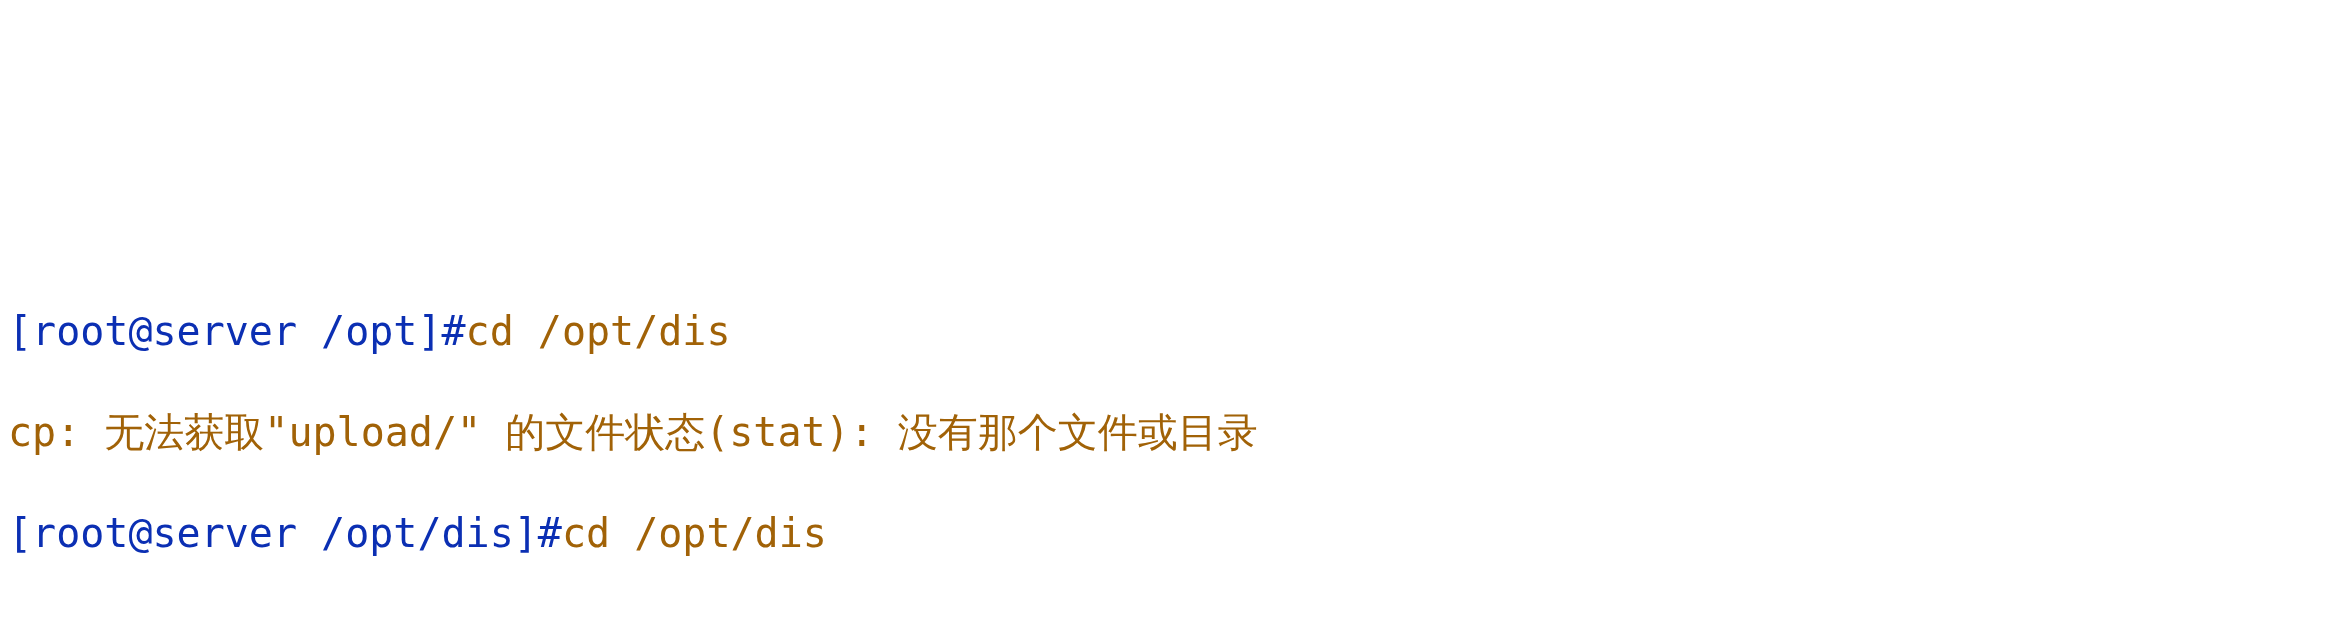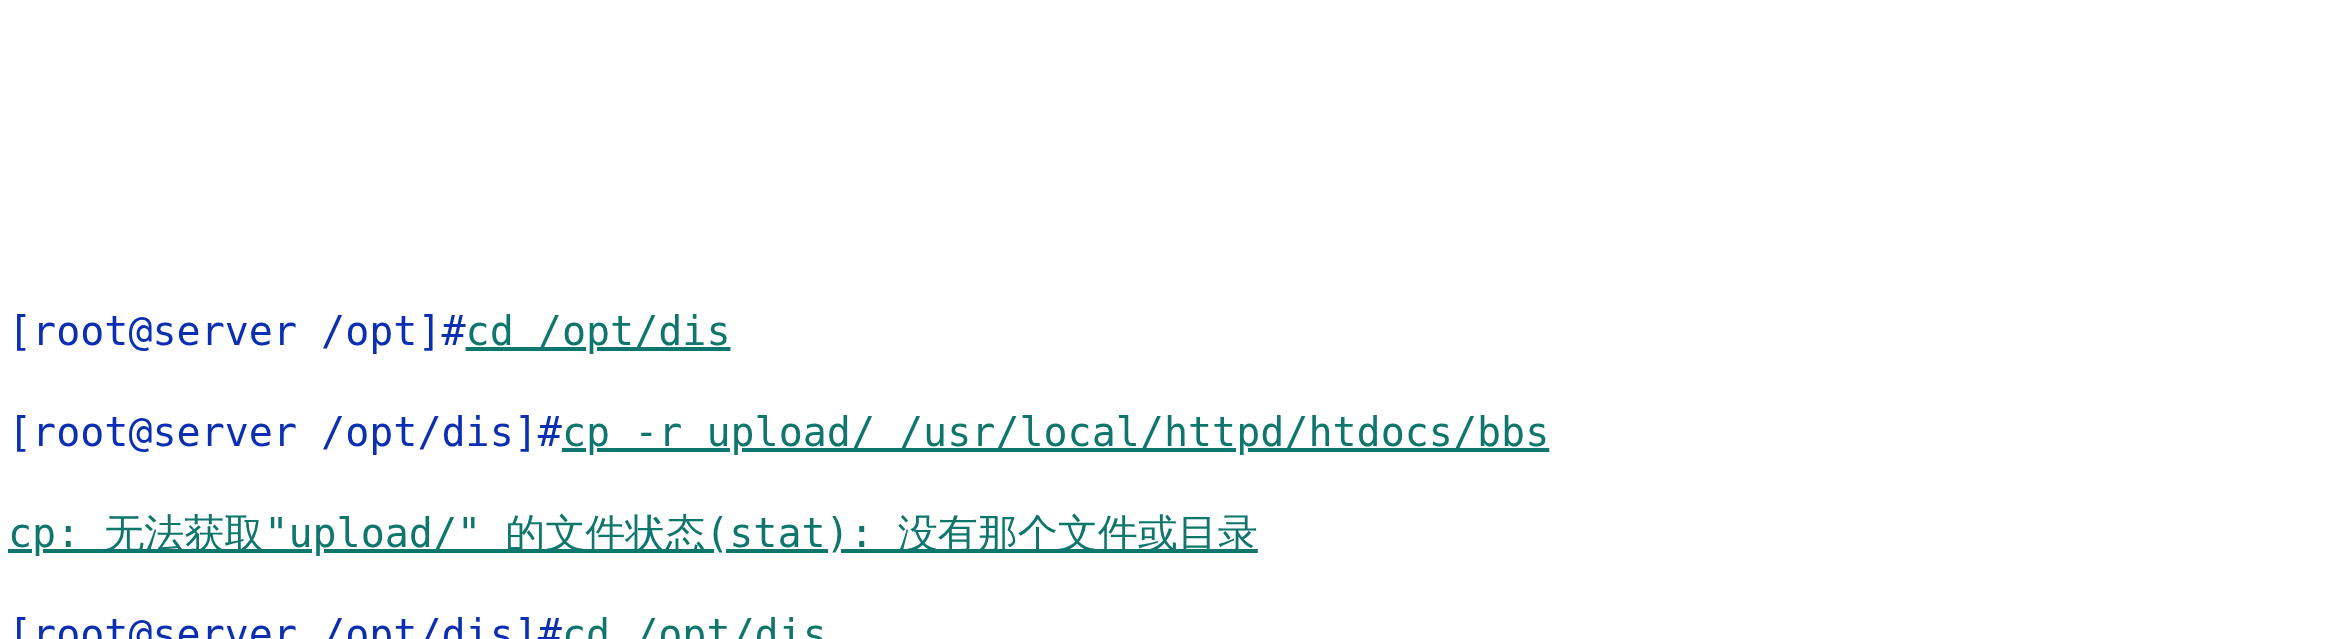--- a/index.html
+++ b/index.html
@@ -9,30 +9,29 @@
     font-family: "DejaVu Sans Mono", "Liberation Mono", "Consolas", monospace;
     font-size: 40px;
     line-height: 1.26;
     color: #000000;
     white-space: pre;
   }
   .term {
     padding: 4px 8px;
   }
   .blue  { color: #0b2fb3; font-weight: normal; }
-  .blk   { color: #0f766e; text-decoration: underline; }
+  .blk   { color: #a16207; }
 </style>
 </head>
 <body>
 
 
 
 <div class="term">
 <div><span class="blue">[root@server /opt]#</span><span class="blk">cd /opt/dis</span></div>
-<div><span class="blue">[root@server /opt/dis]#</span><span class="blk">cp -r upload/ /usr/local/httpd/htdocs/bbs</span></div>
 <div><span class="blk">cp: 无法获取"upload/" 的文件状态(stat): 没有那个文件或目录</span></div>
 <div><span class="blue">[root@server /opt/dis]#</span><span class="blk">cd /opt/dis</span></div>
 
 
 
 
 
 
 
 </div>

